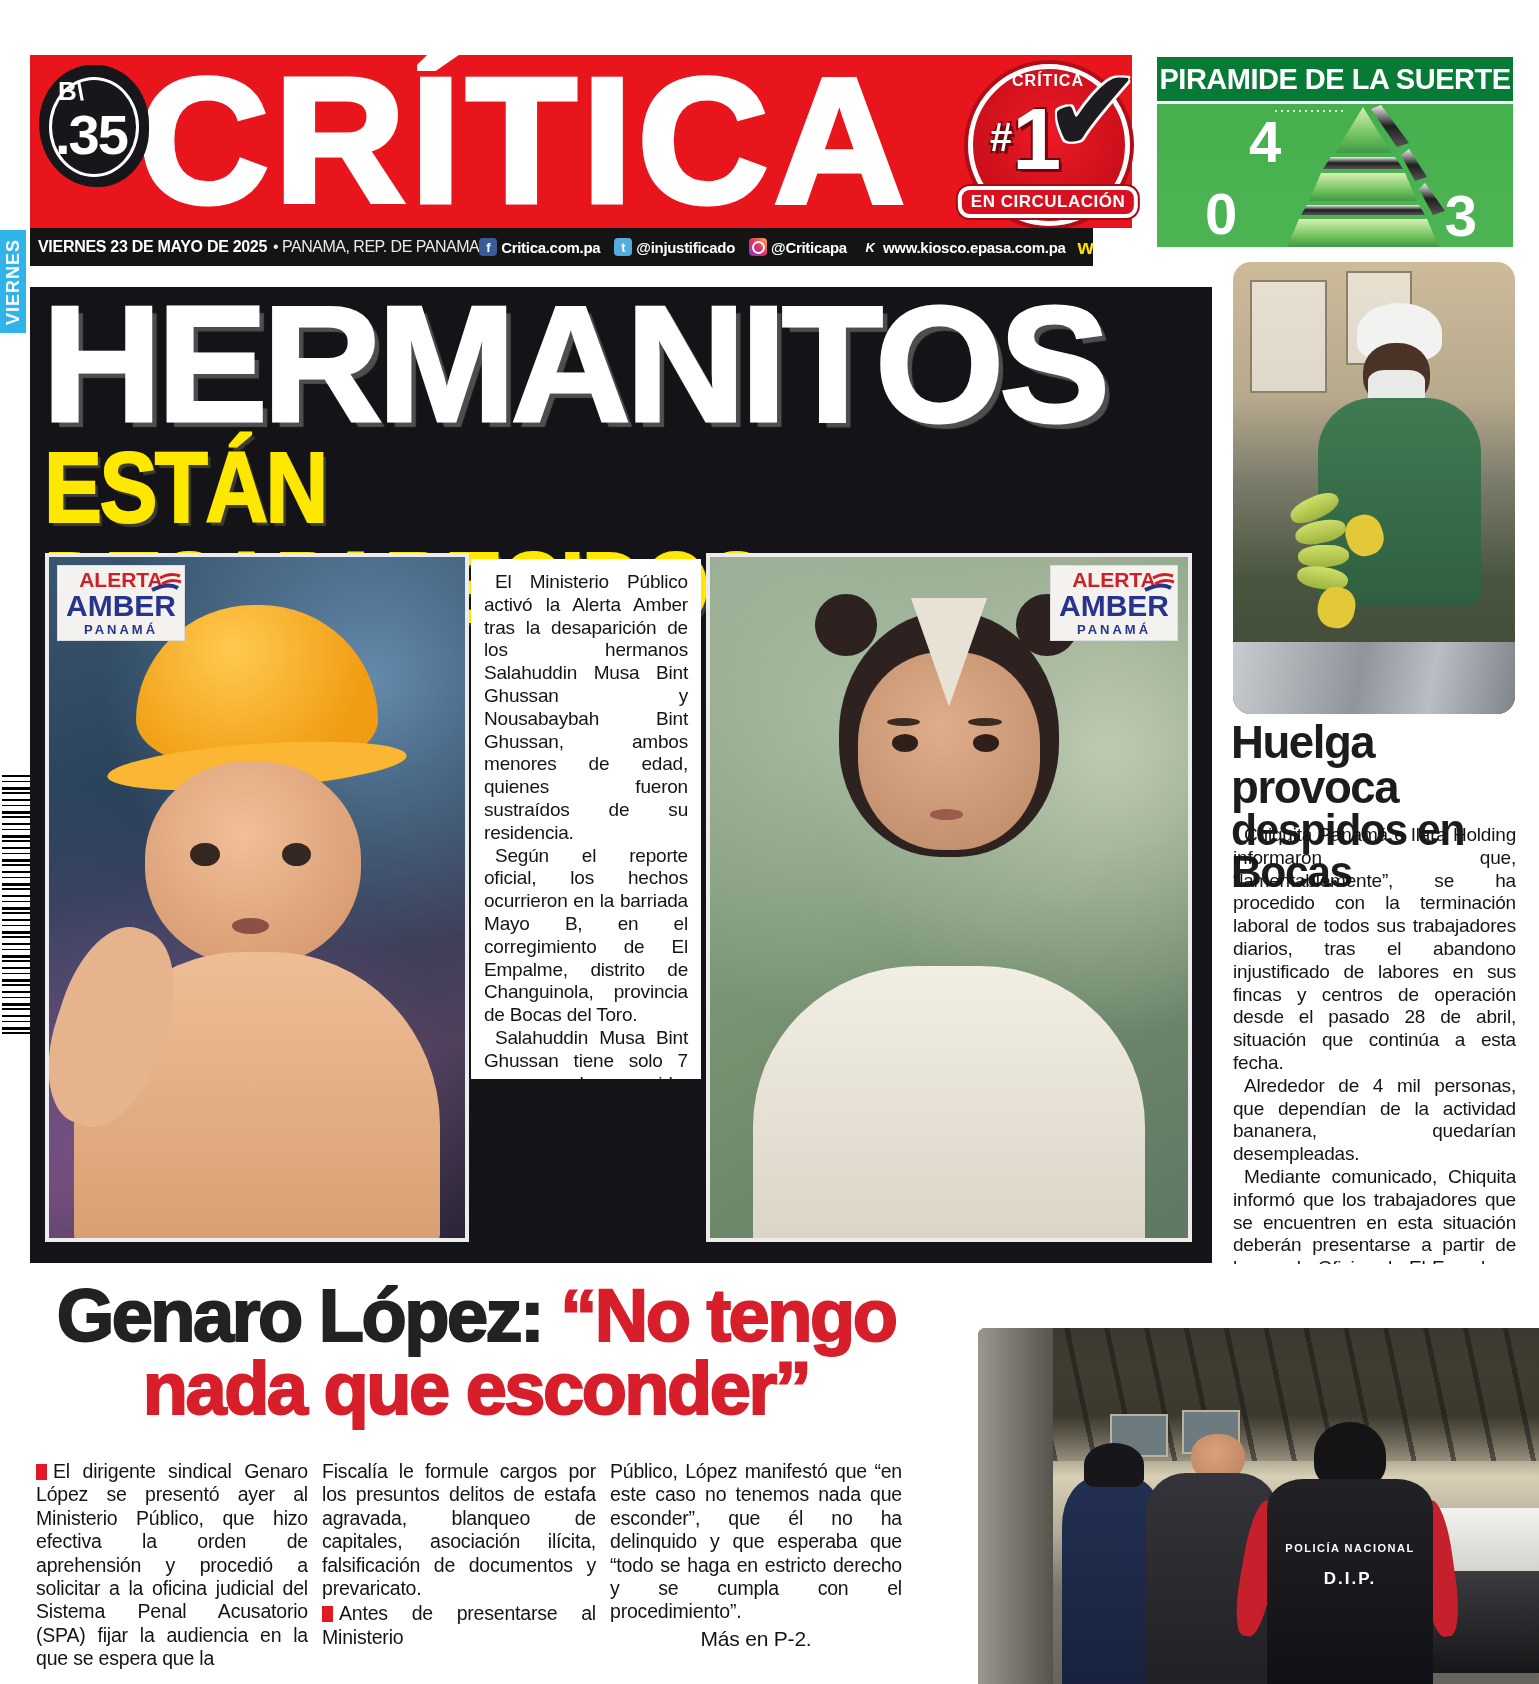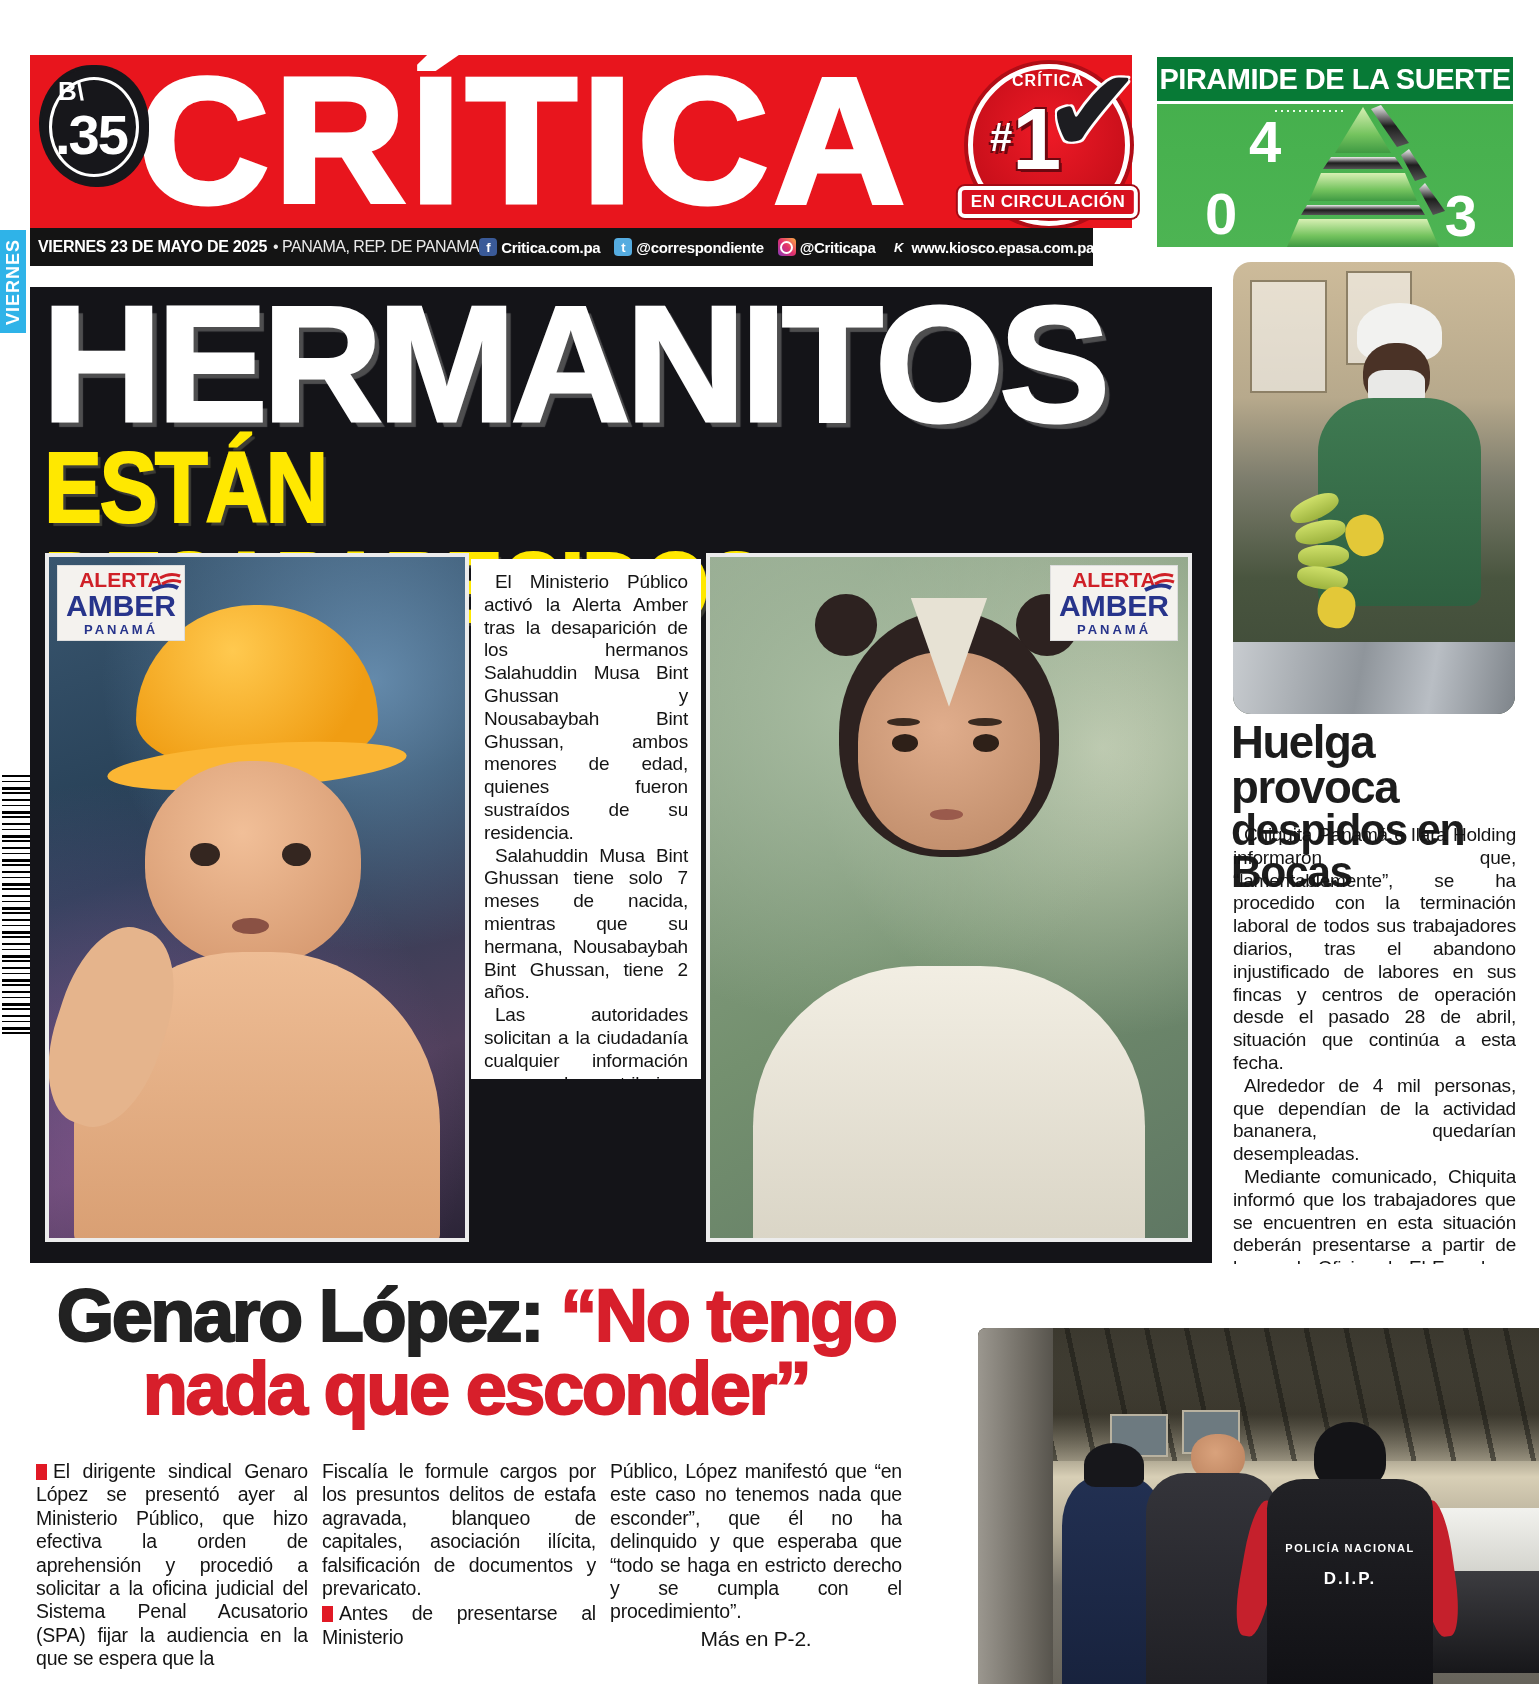--- a/index.html
+++ b/index.html
@@ -21,21 +21,21 @@
   #rank-circle{position:absolute;left:6px;top:6px;width:152px;height:152px;border-radius:50%;
     background:radial-gradient(circle at 50% 42%,#ee1a26,#c10d18 85%);border:5px solid #fff;box-shadow:0 0 0 4px #b00d16;}
   #rank-top{position:absolute;left:0;top:14px;width:172px;text-align:center;color:#fff;font-weight:700;
     font-size:16px;letter-spacing:1px;}
   #rank-num{position:absolute;left:28px;top:30px;color:#fff;font-weight:900;font-size:88px;
     text-shadow:3px 3px 0 #6d0810,-2px 2px 0 #6d0810,2px -2px 0 #6d0810;}
   #rank-num .hash{font-size:40px;vertical-align:18px;}
   #rank-check{position:absolute;right:-8px;top:-6px;font-size:118px;line-height:1;color:#1d1d21;
     text-shadow:2px 2px 0 #fff,-2px -2px 0 #fff,2px -2px 0 #fff,-2px 2px 0 #fff;}
   #rank-banner{position:absolute;left:50%;bottom:16px;transform:translateX(-50%);background:#d8101f;
-    border:4px solid #fff;border-radius:7px;box-shadow:0 0 0 2px #a30a14;color:#fff;font-weight:700;
+    border:4px solid #fff;border-radius:12px;box-shadow:0 0 0 2px #a30a14;color:#fff;font-weight:700;
     font-size:17px;white-space:nowrap;padding:2px 9px;letter-spacing:.5px;}
 
   #date-bar{left:30px;top:228px;width:1063px;height:38px;background:#141414;display:flex;align-items:center;
     color:#fff;font-size:16px;white-space:nowrap;overflow:hidden;padding-left:8px;box-sizing:border-box;}
   #date-bar .dt{font-weight:700;letter-spacing:-.3px;}
   #date-bar .pl{font-weight:400;margin-left:6px;letter-spacing:-.5px;color:#e9e9e9;}
   .soc{display:flex;align-items:center;margin-left:14px;font-weight:700;font-size:15px;letter-spacing:-.3px;}
   .soc .ic{display:inline-flex;align-items:center;justify-content:center;width:18px;height:18px;border-radius:4px;
     margin-right:4px;color:#fff;font-weight:900;font-size:13px;}
   .ic-fb{background:#3a5a98;}
@@ -221,21 +221,21 @@
 
   <div class="abs" id="date-bar">
     <span class="dt">VIERNES 23 DE MAYO DE 2025</span>
     <span class="pl">• PANAMA, REP. DE PANAMA</span>
     <span style="margin-left:auto" class="soc">
       <span class="ic ic-fb">f</span>
       <span>Critica.com.pa</span>
     </span>
     <span class="soc">
       <span class="ic ic-tw">t</span>
-      <span>@correspondiente</span>
+      <span>@injustificado</span>
     </span>
     <span class="soc">
       <span class="ic ic-ig">
           <i></i>
         </span>
       <span>@Criticapa</span>
     </span>
     <span class="soc">
       <span class="ic ic-ki">K</span>
       <span>www.kiosco.epasa.com.pa</span>
@@ -303,20 +303,21 @@
           <path d="M14 16 Q23 10 33 14" fill="none" stroke="#cf2027" stroke-width="3"></path>
         </svg>
         <div class="a1">ALERTA</div>
         <div class="a2">AMBER</div>
         <div class="a3">PANAMÁ</div>
       </div>
     </div>
 
     <div class="abs" id="lead-panel">
       <p>El Ministerio Público activó la Alerta Amber tras la desaparición de los hermanos Salahuddin Musa Bint Ghussan y Nousabaybah Bint Ghussan, ambos menores de edad, quienes fueron sustraídos de su residencia.</p>
+      <p>Según el reporte oficial, los hechos ocurrieron en la barriada Mayo B, en el corregimiento de El Empalme, distrito de Changuinola, provincia de Bocas del Toro.</p>
       <p>Salahuddin Musa Bint Ghussan tiene solo 7 meses de nacida, mientras que su hermana, Nousabaybah Bint Ghussan, tiene 2 años.</p>
       <p>Las autoridades solicitan a la ciudadanía cualquier información que pueda contribuir a la localización de los menores.</p>
 
     </div>
 
     <div class="photo" id="photo-girl">
       <div class="girl-bun l"></div>
       <div class="girl-bun r"></div>
       <div class="girl-hair"></div>
       <div class="girl-face"></div>

